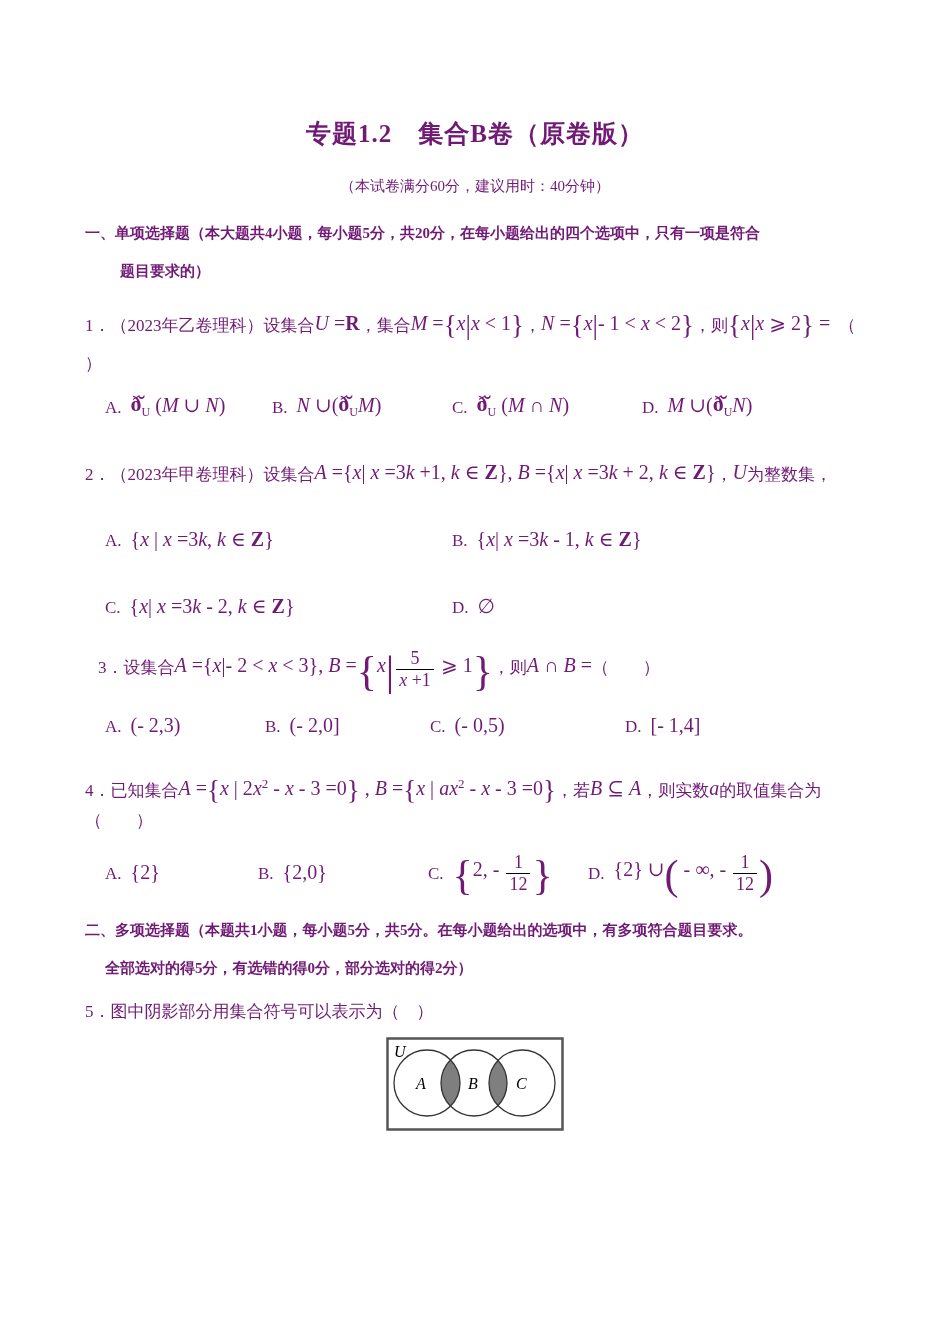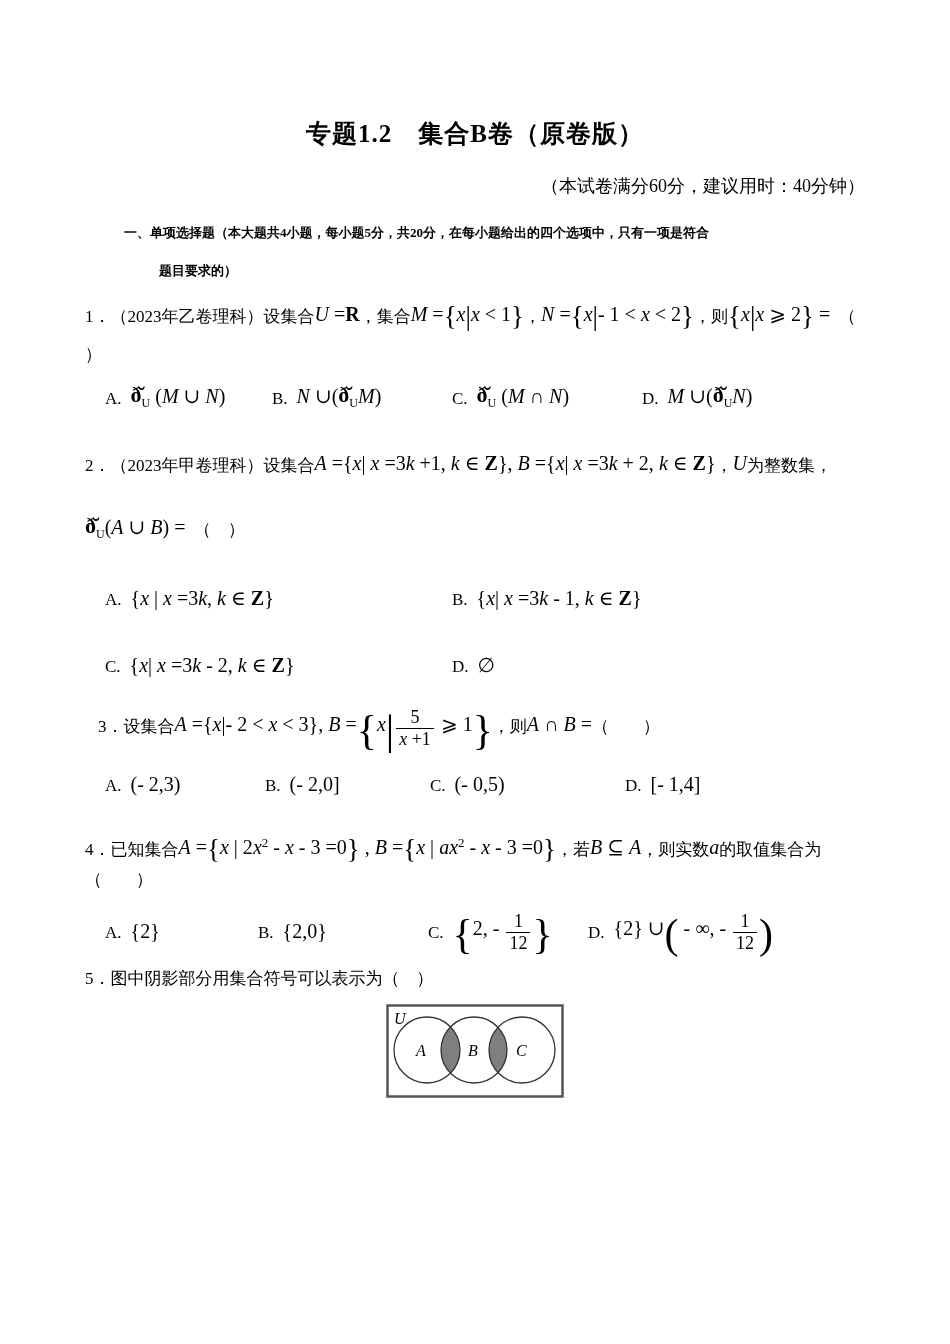--- a/index.html
+++ b/index.html
@@ -1,28 +1,28 @@
 <!DOCTYPE html>
 <html><head>
 <meta charset="utf-8">
 <style>
   html,body{margin:0;padding:0;background:#fff;}
   .page{
     width:950px;height:1344px;background:#ffffff;position:relative;overflow:hidden;
-    font-family:"Liberation Serif","DejaVu Serif",serif;color:#000000;
+    font-family:"Liberation Serif","DejaVu Serif",serif;color:#701a75;
   }
   .content{padding:0 85px;}
   .title{padding-top:117px;text-align:center;font-size:25px;font-weight:bold;line-height:34px;letter-spacing:1px;}
-  .subtitle{margin-top:23px;text-align:right;font-size:18px;line-height:24px;}
-  .sec-h{margin-top:16px;font-size:13px;font-weight:bold;line-height:38px;margin-left:39px;}
+  .subtitle{margin-top:23px;text-align:center;font-size:15px;line-height:24px;}
+  .sec-h{margin-top:16px;font-size:15px;font-weight:bold;line-height:38px;}
   .sec-h .l1,.sec-h .l2{display:block;}
   .sec-h.s1 .l2{padding-left:35px;}
   .sec-h.s2 .l2{padding-left:20px;}
   .qline{font-size:17px;line-height:30px;}
-  .q1l1{margin-top:9px;}
+  .q1l1{margin-top:18px;}
   .q1l2{margin-top:10px;line-height:26px;}
   .q2l1{margin-top:30px;}
   .q2l2{margin-top:30px;}
   .q3line{margin-top:24px;margin-left:13px;}
   .q4line{margin-top:26px;}
   .q5line{margin-top:10px;display:flex;padding-right:20px;}
   
   .mi{font-size:20px;font-style:italic;vertical-align:1px;}
   .mo{font-size:20px;vertical-align:1px;}
   .bb{font-size:20px;font-weight:bold;vertical-align:1px;}
@@ -88,21 +88,20 @@
           <span class="lbl">C.</span>
           <span><span class="comp">ð̆</span><span class="sub">U</span><span class="mo"> (</span><span class="mi">M</span><span class="mo"> ∩ </span><span class="mi">N</span><span class="mo">)</span></span>
         </div>
       <div class="opt">
           <span class="lbl">D.</span>
           <span><span class="mi">M</span><span class="mo"> ∪(</span><span class="comp">ð̆</span><span class="sub">U</span><span class="mi">N</span><span class="mo">)</span></span>
         </div>
     </div>
 
     <div class="qline q2l1">2．（2023年甲卷理科）设集合<span class="mi">A</span><span class="mo"> ={</span><span class="mi">x</span><span class="mo">| </span><span class="mi">x</span><span class="mo"> =3</span><span class="mi">k</span><span class="mo"> +1, </span><span class="mi">k</span><span class="mo"> ∈ </span><span class="bb">Z</span><span class="mo">}, </span><span class="mi">B</span><span class="mo"> ={</span><span class="mi">x</span><span class="mo">| </span><span class="mi">x</span><span class="mo"> =3</span><span class="mi">k</span><span class="mo"> + 2, </span><span class="mi">k</span><span class="mo"> ∈ </span><span class="bb">Z</span><span class="mo">}</span>，<span class="mi">U</span>为整数集，</div>
-    <div class="qline q2l2"><span class="comp">ð̆</span><span class="sub">U</span><span class="mo">(</span><span class="mi">A</span><span class="mo"> ∪ </span><span class="mi">B</span><span class="mo">) =</span> （　）</div>
     <div class="opts q2optsAB">
       <div class="opt">
           <span class="lbl">A.</span>
           <span><span class="mo">{</span><span class="mi">x</span><span class="mo"> | </span><span class="mi">x</span><span class="mo"> =3</span><span class="mi">k</span><span class="mo">, </span><span class="mi">k</span><span class="mo"> ∈ </span><span class="bb">Z</span><span class="mo">}</span></span>
         </div>
       <div class="opt">
           <span class="lbl">B.</span>
           <span><span class="mo">{</span><span class="mi">x</span><span class="mo">| </span><span class="mi">x</span><span class="mo"> =3</span><span class="mi">k</span><span class="mo"> - 1, </span><span class="mi">k</span><span class="mo"> ∈ </span><span class="bb">Z</span><span class="mo">}</span></span>
         </div>
     </div>
@@ -150,20 +149,24 @@
       <div class="opt">
           <span class="lbl">C.</span>
           <span><span class="bigg">{</span><span class="mo">2, - </span><span class="frac"><span class="num"><span class="mo">1</span></span><span class="den"><span class="mo">12</span></span></span><span class="bigg">}</span></span>
         </div>
       <div class="opt">
           <span class="lbl">D.</span>
           <span><span class="mo">{2} ∪</span><span class="bigg">(</span><span class="mo"> - ∞, - </span><span class="frac"><span class="num"><span class="mo">1</span></span><span class="den"><span class="mo">12</span></span></span><span class="bigg">)</span></span>
         </div>
     </div>
 
+    <div class="sec-h s2">
+      <span class="l1">二、多项选择题（本题共1小题，每小题5分，共5分。在每小题给出的选项中，有多项符合题目要求。</span>
+      <span class="l2">全部选对的得5分，有选错的得0分，部分选对的得2分）</span>
+    </div>
 
     <div class="qline q5line">
       <span>5．图中阴影部分用集合符号可以表示为</span>
       <span>（　）</span>
     </div>
 
     <svg class="venn" width="178" height="94" viewBox="0 0 178 94" xmlns="http://www.w3.org/2000/svg">
       <defs>
         <clipPath id="clipA">
             <circle cx="41" cy="46" r="33"></circle>

